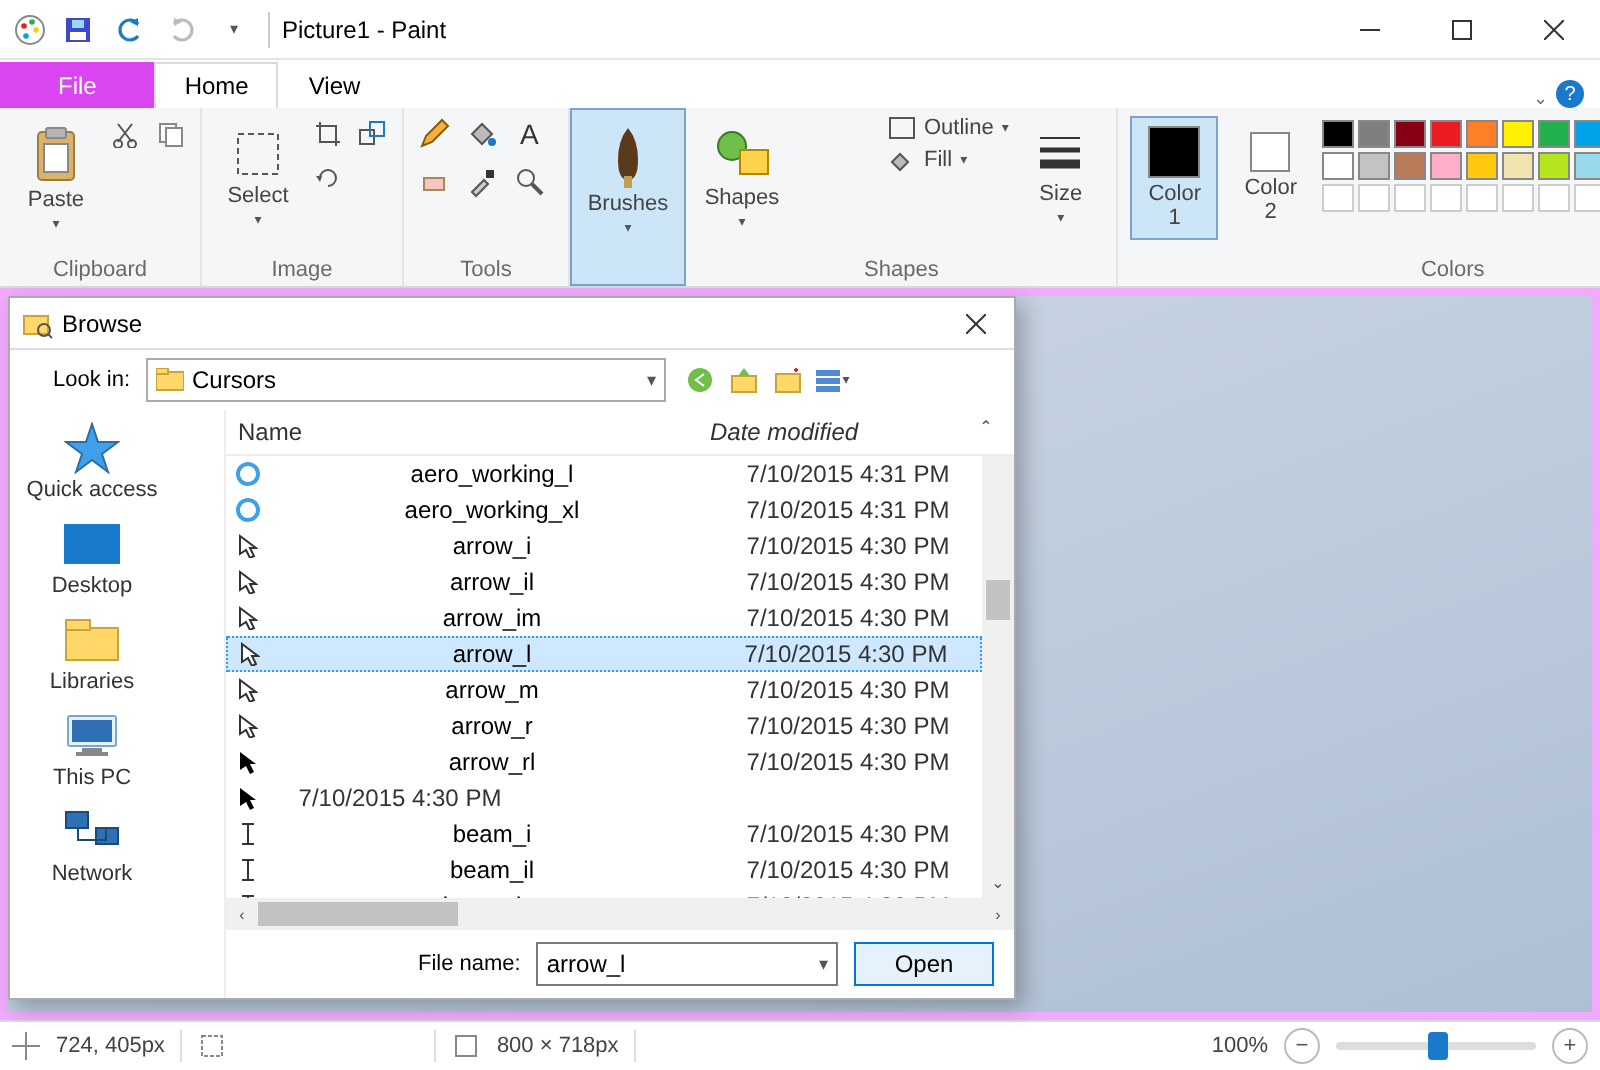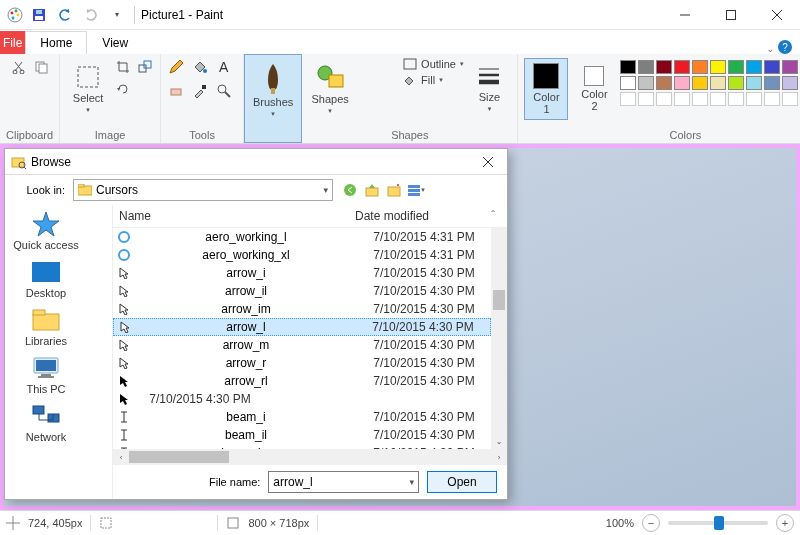--- a/index.html
+++ b/index.html
@@ -12,21 +12,21 @@
 .qat .qbtn { width: 22px; height: 22px; display: flex; align-items: center; justify-content: center; }
 .titlebar .sep { width: 1px; height: 18px; background: #ccc; margin: 0 6px; }
 .titlebar .title { font-size: 12px; color: #000; }
 .titlebar .spacer { flex: 1; }
 .winbtns { display: flex; height: 100%; }
 .winbtn { width: 46px; height: 100%; display: flex; align-items: center; justify-content: center; font-size: 10px; color: #333; }
 
 
 .tabstrip { height: 24px; display: flex; align-items: flex-end; padding-left: 0; }
 .tab { padding: 4px 14px; font-size: 12px; border: 1px solid transparent; border-bottom: none; cursor: default; }
-.tab.file { background: #ef4444; color: #fff; padding: 4px 2px; }
+.tab.file { background: #d946ef; color: #fff; padding: 4px 28px; }
 .tab.active { background: #fff; border-color: #dadada; }
 .tabstrip .spacer { flex: 1; }
 .tabstrip .help { margin-right: 8px; width: 14px; height: 14px; border-radius: 50%; background: #1979ca; color:#fff; font-size:10px; display:flex; align-items:center; justify-content:center; }
 .tabstrip .caret { margin-right: 4px; font-size: 9px; color: #666; }
 
 
 .ribbon { height: 90px; border-bottom: 1px solid #dadada; display: flex; background: #f5f6f7; }
 .group { border-right: 1px solid #e5e5e5; display: flex; flex-direction: column; align-items: center; justify-content: space-between; padding: 4px 6px 2px 6px; }
 .group .tools-row { display: flex; gap: 4px; align-items: flex-start; height: 66px; }
 .group .label { font-size: 11px; color: #6a6a6a; }
@@ -58,21 +58,21 @@
 .dlg-lookin .combo .caret { margin-left:auto; font-size:9px; color:#555; }
 .dlg-lookin .tb { display:flex; gap:4px; }
 .dlg-lookin .tb .tbbtn { width:18px; height:18px; display:flex; align-items:center; justify-content:center; }
 .dlg-body { flex:1; display:flex; overflow:hidden; }
 .places { width:82px; display:flex; flex-direction:column; align-items:center; gap:8px; padding-top:6px; font-size:11px; color:#333; }
 .place { display:flex; flex-direction:column; align-items:center; gap:2px; }
 .place .pic { width:32px; height:26px; display:flex; align-items:center; justify-content:center; }
 .filelist-wrap { flex:1; display:flex; flex-direction:column; border-left:1px solid #eee;margin-left:25px; }
 .flhdr { display:flex; padding: 4px 6px 4px 6px; font-size:12px; color:#333; border-bottom:1px solid #eee; }
 .flhdr .col1 { flex:1; }
-.flhdr .col2 { width:130px; }
+.flhdr .col2 { width:130px;font-style:italic; }
 .flhdr .scrollgap { width:16px; }
 .flbody { flex:1; overflow:hidden; position:relative; }
 .flrows { position:absolute; inset:0 16px 0 0; overflow:hidden;text-align:center; }
 .flrow { display:flex; align-items:center; height:18px; font-size:12px; padding:0 4px; gap:6px; }
 .flrow.sel { background:#cde8ff; border:1px dotted #3399ff; }
 .flrow .ico { width:14px; height:14px; display:flex; align-items:center; justify-content:center; }
 .flrow .nm { flex:1; white-space:nowrap; overflow:hidden; text-overflow:ellipsis; }
 .flrow .dt { width:126px; color:#333; }
 .flscroll { position:absolute; right:0; top:0; bottom:0; width:16px; background:#f0f0f0; }
 .flscroll .arrow { height:16px; display:flex; align-items:center; justify-content:center; font-size:8px; color:#555; }
@@ -161,20 +161,29 @@
   <div class="tab">View</div>
   <span class="spacer"></span>
   <span class="caret">⌄</span>
   <span class="help">?</span>
 </div>
 
 <div class="ribbon">
 
   <div class="group">
     <div class="tools-row">
+      <div class="bigbtn">
+        <svg width="26" height="30">
+            <rect x="4" y="4" width="18" height="24" rx="2" fill="#d9b36c" stroke="#a07c3a"></rect>
+            <rect x="8" y="2" width="10" height="5" rx="1" fill="#b5b5b5" stroke="#888"></rect>
+            <rect x="7" y="10" width="12" height="14" fill="#fff" stroke="#888"></rect>
+          </svg>
+        <span>Paste</span>
+        <span class="caret">▾</span>
+      </div>
       <div class="smallgrid">
         <span class="sbtn">
             <svg width="14" height="14">
               <path d="M3 2 L10 11 M10 2 L3 11" stroke="#555" fill="none"></path>
               <circle cx="3" cy="12" r="2" fill="none" stroke="#555"></circle>
               <circle cx="10" cy="12" r="2" fill="none" stroke="#555"></circle>
             </svg>
           </span>
         <span class="sbtn">
             <svg width="14" height="14">

